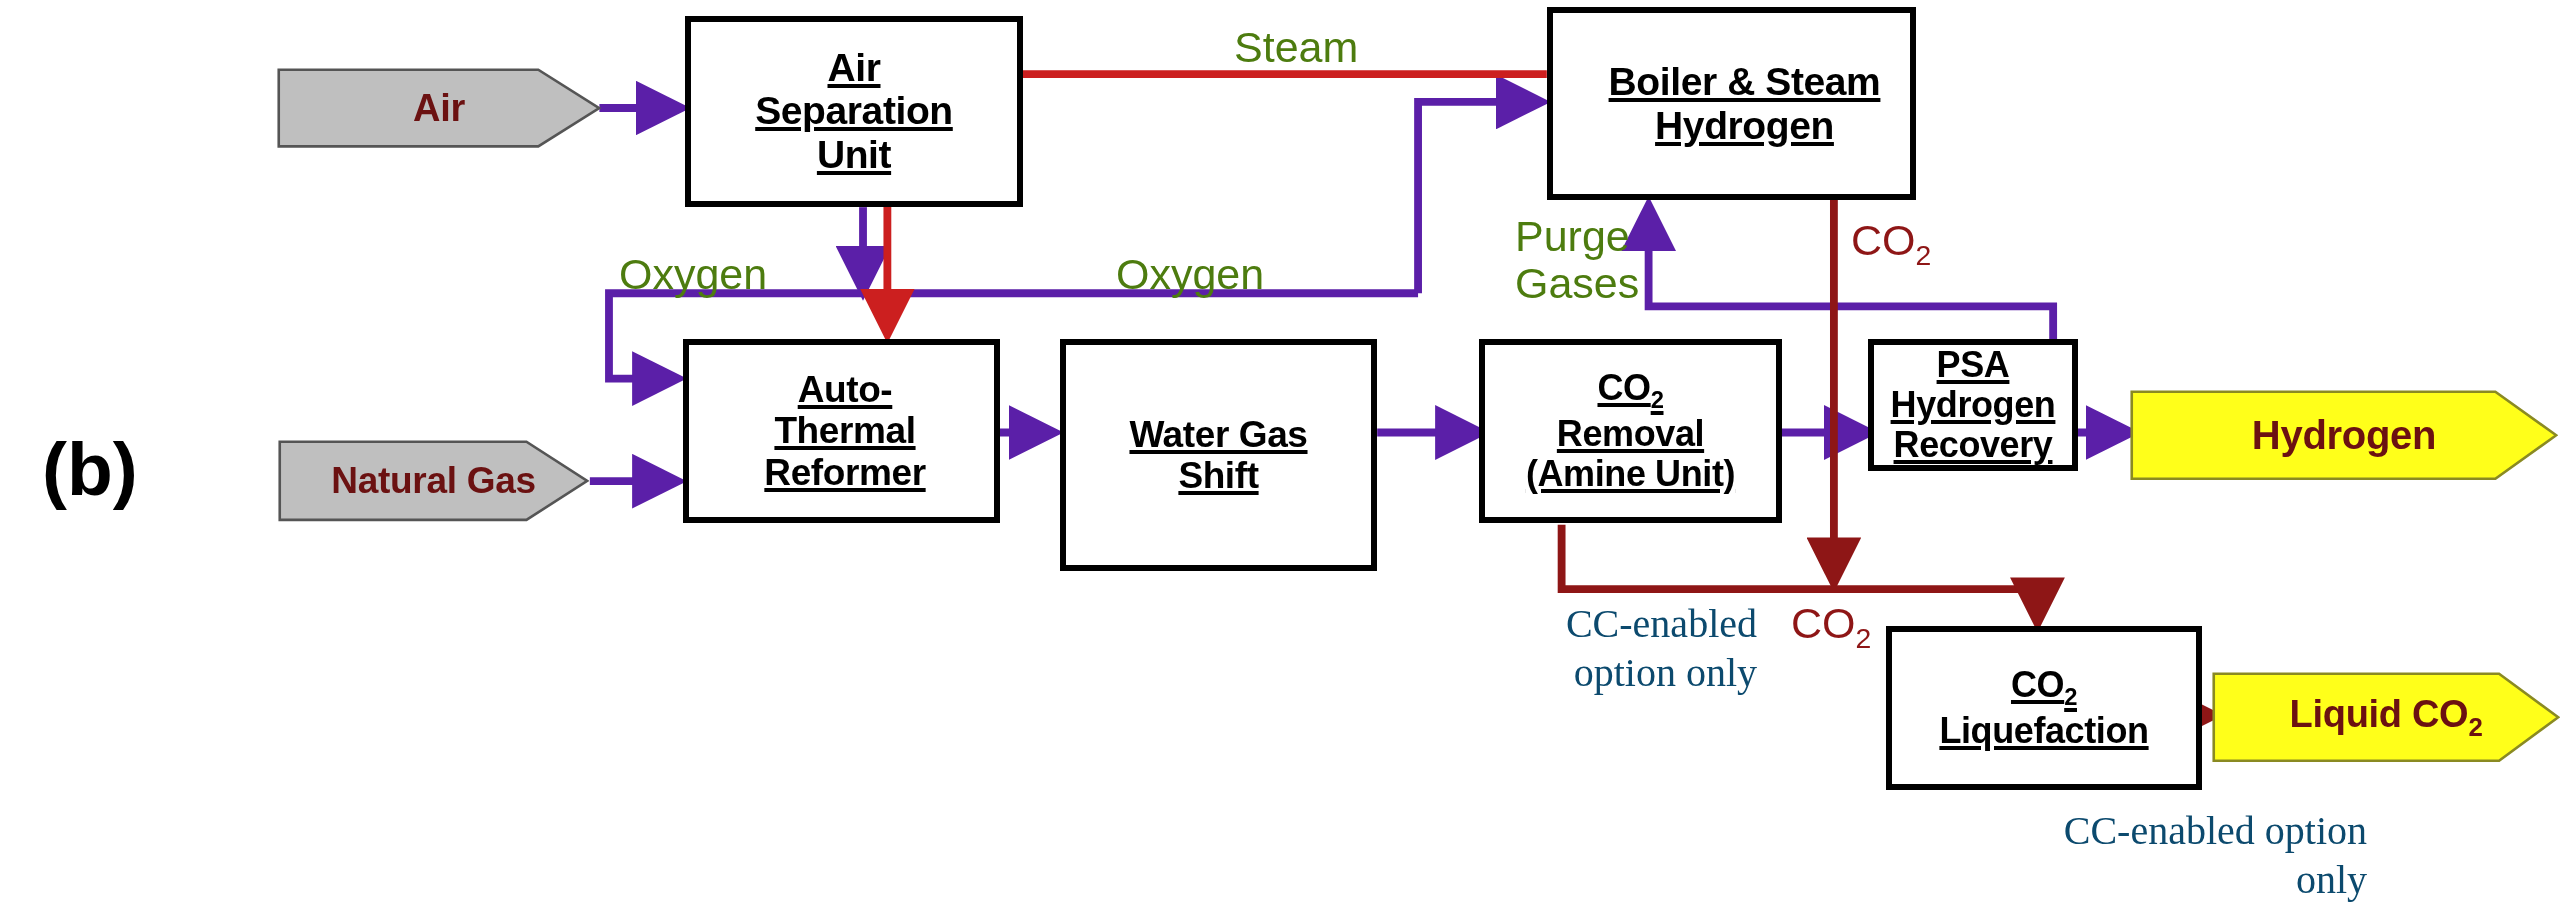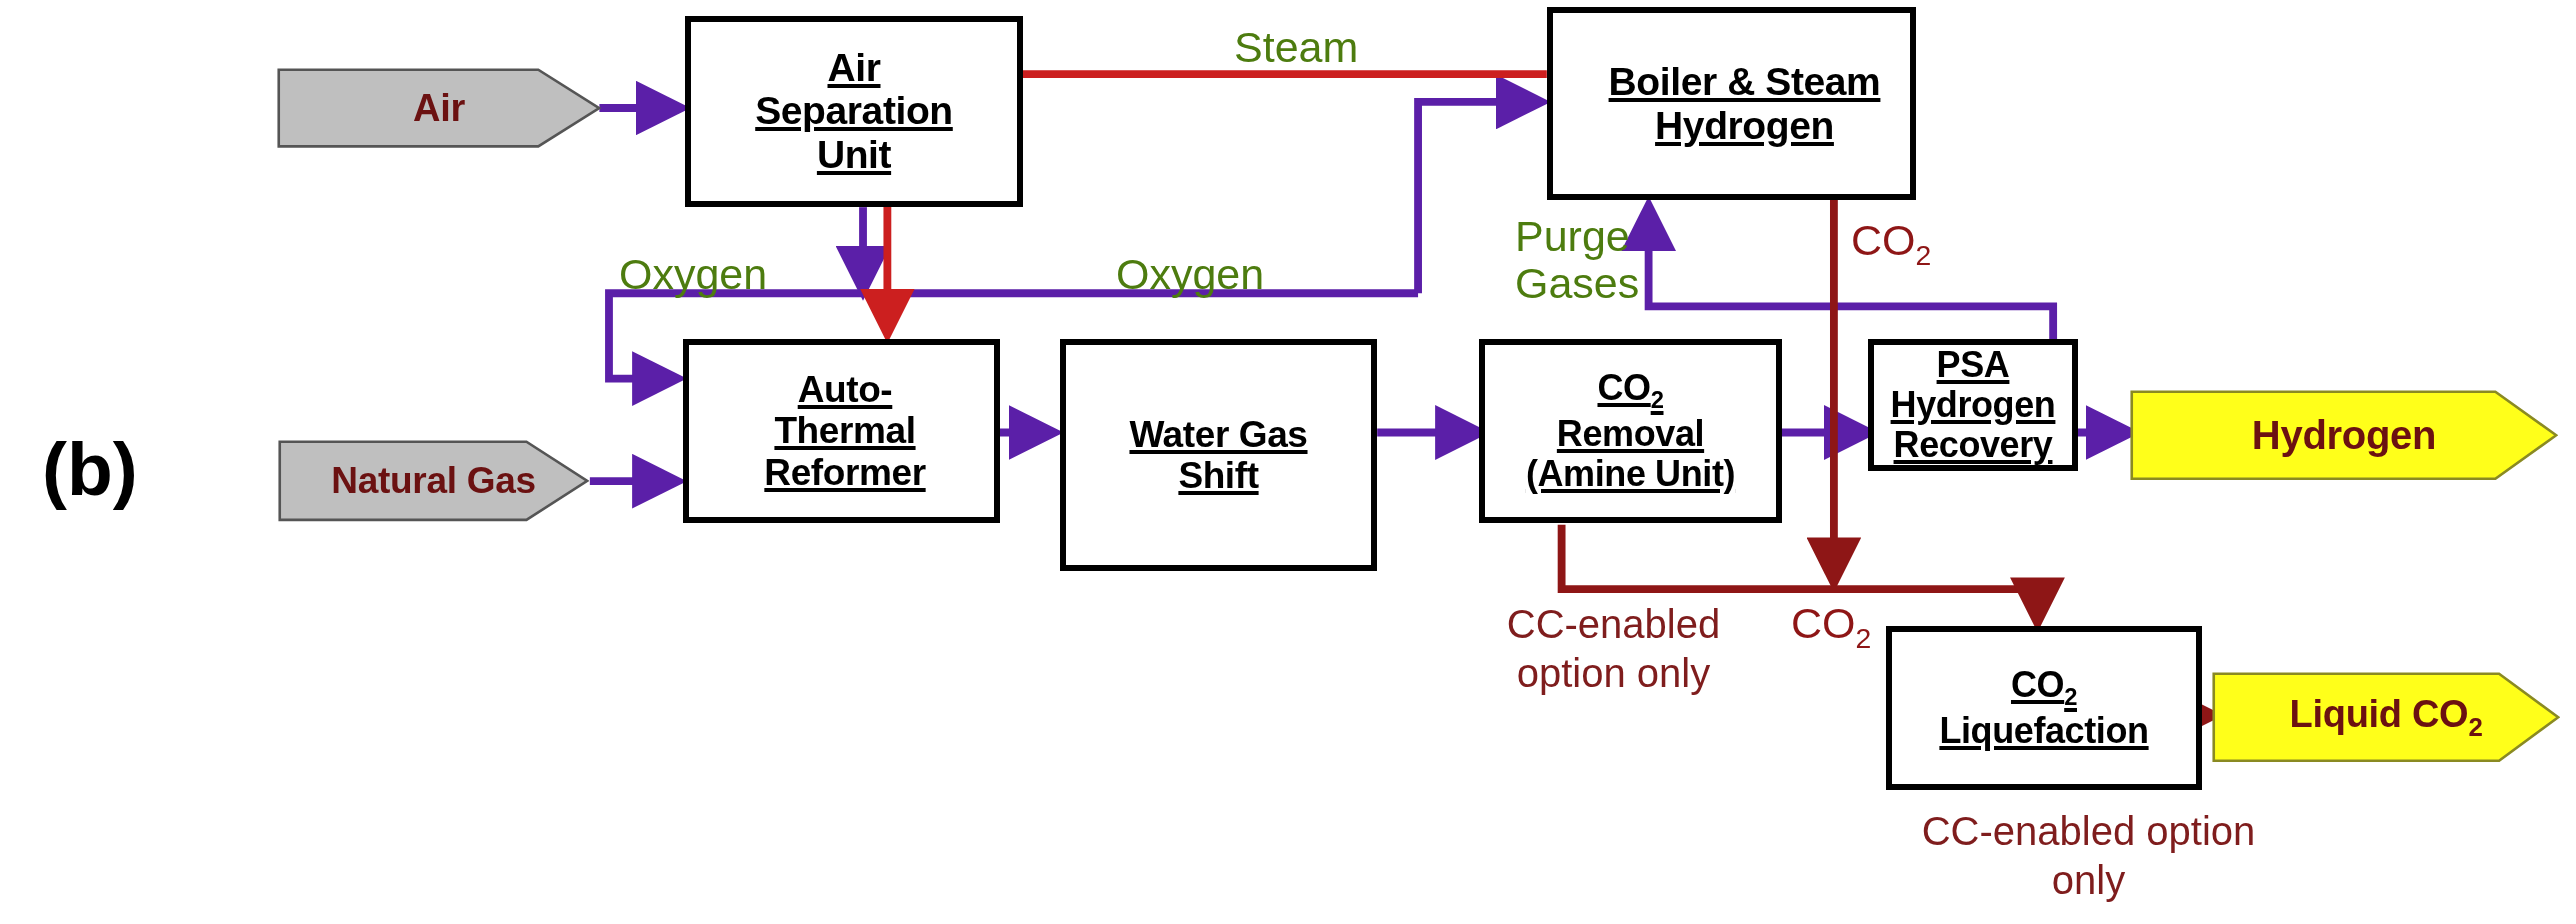--- a/index.html
+++ b/index.html
@@ -17,21 +17,21 @@
   .node .ln sub{font-size:0.66em;text-decoration:underline;text-decoration-thickness:4.3px;}
 
   .pent{position:absolute;display:flex;align-items:center;justify-content:center;}
   .pent .ptxt{font-weight:bold;color:#6b1111;letter-spacing:-0.3px;
               position:relative;z-index:2;white-space:nowrap;}
   .pent .ptxt sub{font-size:0.68em;}
   .pent .shape{position:absolute;inset:0;}
 
   .flabel{position:absolute;color:#4d7c0f;white-space:nowrap;line-height:1.1;}
   .flabel.red{color:#8e1616;}
-  .flabel.navy{color:#7f1d1d;text-align:center;}
+  .flabel.navy{color:#0c4a6e;text-align:right;font-family:Liberation Serif, serif;}
   .flabel sub{font-size:0.66em;}
 
   .panel-letter{position:absolute;font-weight:bold;color:#000;}
 </style>
 </head>
 <body>
 
 <div id="stage">
 
   <svg class="flow" viewBox="0 0 2961 1063">

